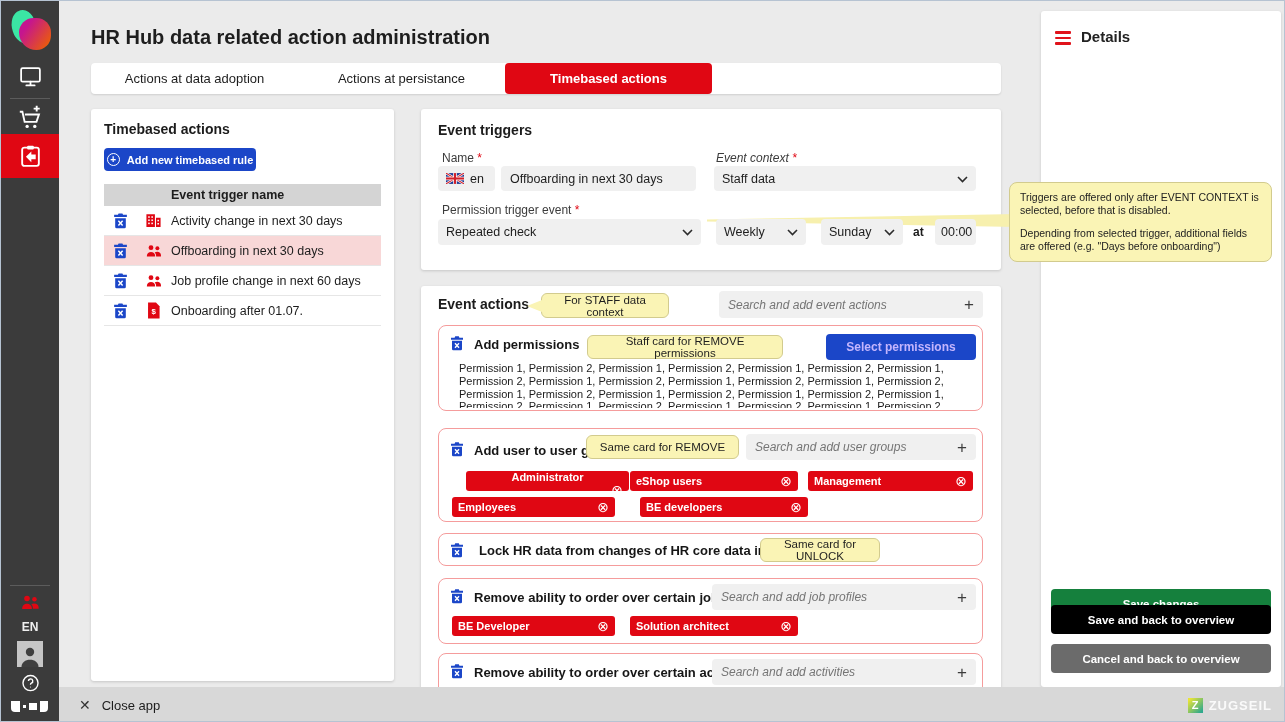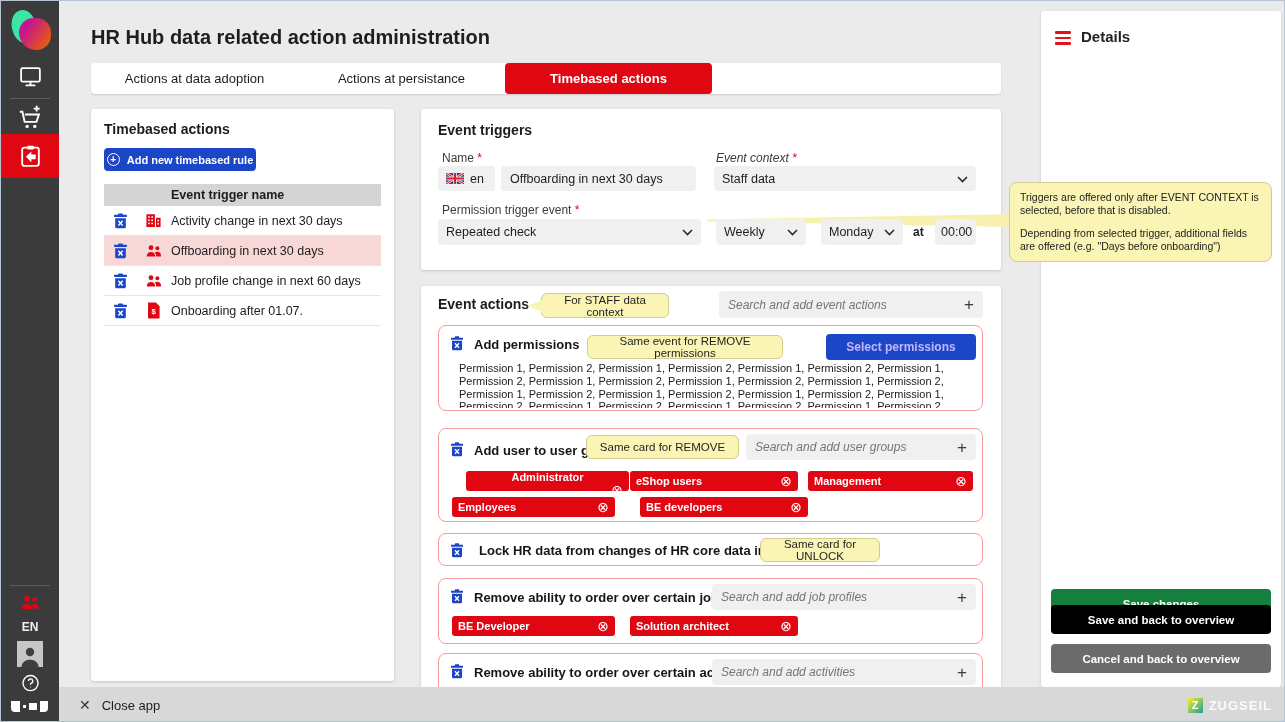--- a/index.html
+++ b/index.html
@@ -333,21 +333,21 @@
     </div>
     <div class="fld" style="left:295px; top:110px; width:90px; height:26px;">
       <span>Weekly</span>
       <span class="chev">
         <svg width="11" height="7" viewBox="0 0 11 7">
             <path d="M1 1l4.5 4.5L10 1" stroke="#2c2c2c" stroke-width="1.6" fill="none"></path>
           </svg>
       </span>
     </div>
     <div class="fld" style="left:400px; top:110px; width:82px; height:26px;">
-      <span>Monday</span>
+      <span>Sunday</span>
       <span class="chev">
         <svg width="11" height="7" viewBox="0 0 11 7">
             <path d="M1 1l4.5 4.5L10 1" stroke="#2c2c2c" stroke-width="1.6" fill="none"></path>
           </svg>
       </span>
     </div>
     <div class="fld-label" style="left:492px; top:116px; font-weight:bold; color:#1c1c1c; z-index:2;">at</div>
     <div class="fld" style="left:514px; top:110px; width:41px; height:26px; padding:0 6px;">
       <span>00:00</span>
     </div>
@@ -369,21 +369,21 @@
     <div class="card" style="left:17px; top:39px; height:86px;">
       <span style="position:absolute; left:10px; top:9px;">
         <svg width="16" height="16" viewBox="0 0 24 24" fill="#1b46c8">
           <path d="M9.3 2h5.4l.9 2H21v3H3V4h5.4z"></path>
             <path d="M4.5 8.8h15V21a2 2 0 0 1-2 2h-11a2 2 0 0 1-2-2z"></path>
           <path d="M9 12.5l6 6.5M15 12.5l-6 6.5" stroke="#fff" stroke-width="2.1" fill="none"></path>
         </svg>
       </span>
       <span class="card-title" style="left:35px; top:11px;">Add permissions</span>
       <div class="callout" style="left:148px; top:9px; width:196px; height:24px;">
-        <span>Same event for REMOVE permissions</span>
+        <span>Staff card for REMOVE permissions</span>
       </div>
       <div class="btn-blue" style="left:387px; top:8px; width:150px; height:26px;">Select permissions</div>
       <div class="perm-text">Permission 1, Permission 2, Permission 1, Permission 2, Permission 1, Permission 2, Permission 1, Permission 2, Permission 1, Permission 2, Permission 1, Permission 2, Permission 1, Permission 2, Permission 1, Permission 2, Permission 1, Permission 2, Permission 1, Permission 2, Permission 1, Permission 2, Permission 1, Permission 2, Permission 1, Permission 2, Permission 1, Permission 2, Permission 1, Permission 2, Permission 1, Permission 2,</div>
     </div>
 
     <div class="card" style="left:17px; top:142px; height:94px;">
       <span style="position:absolute; left:10px; top:12px;">
         <svg width="16" height="16" viewBox="0 0 24 24" fill="#1b46c8">
           <path d="M9.3 2h5.4l.9 2H21v3H3V4h5.4z"></path>
             <path d="M4.5 8.8h15V21a2 2 0 0 1-2 2h-11a2 2 0 0 1-2-2z"></path>

